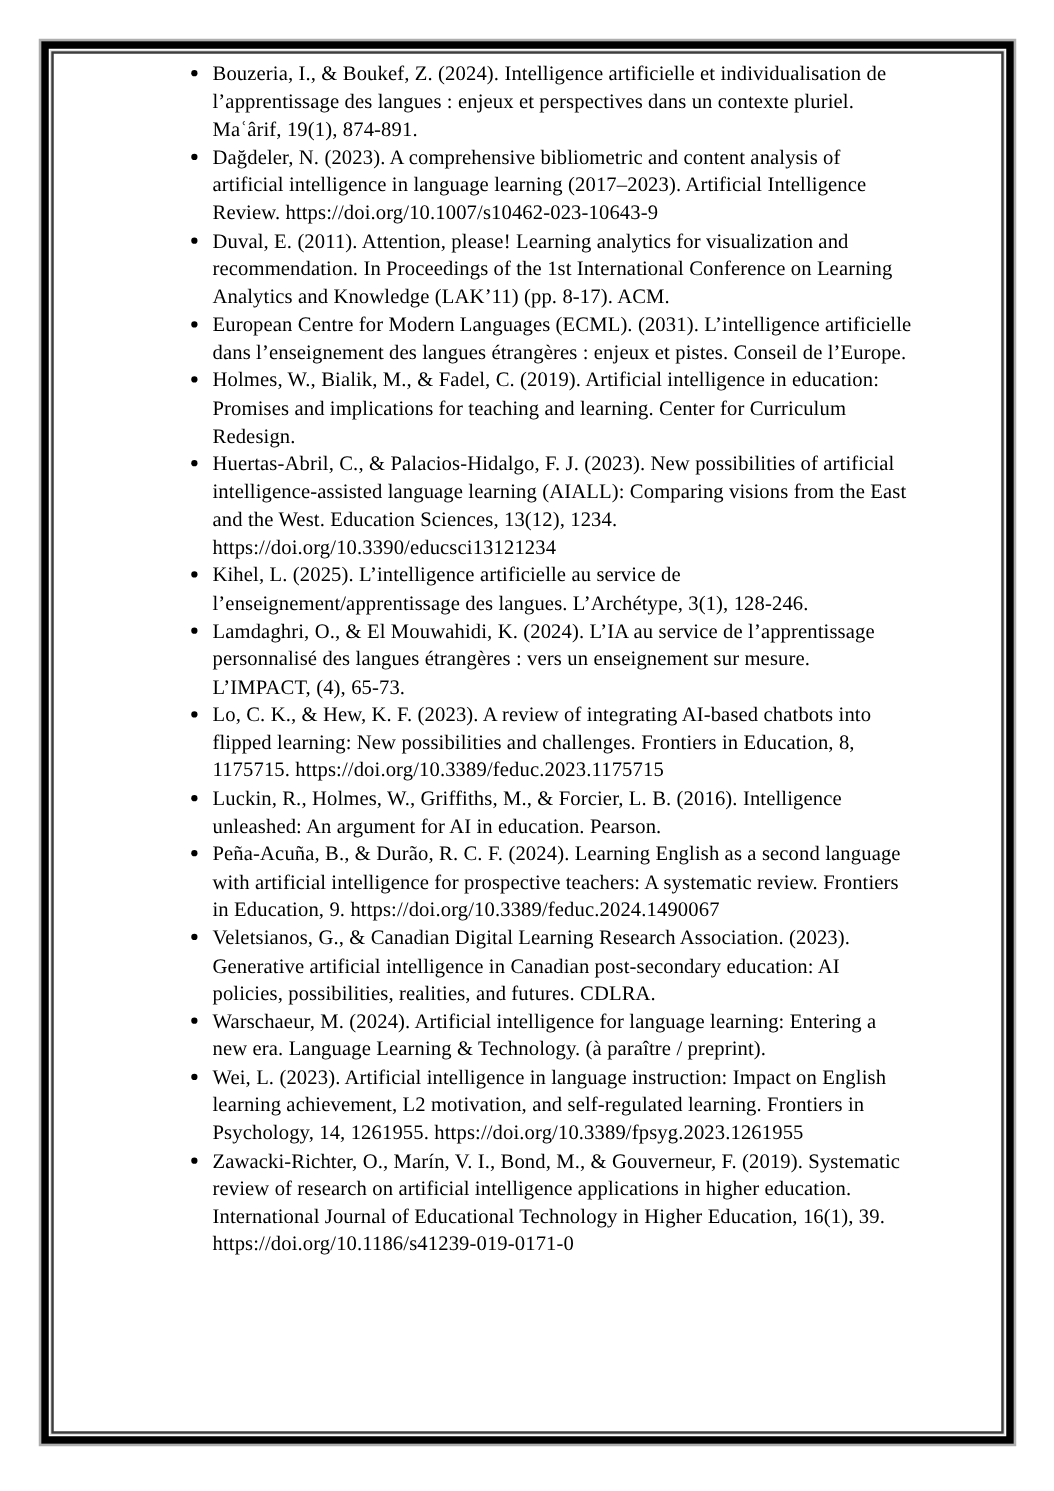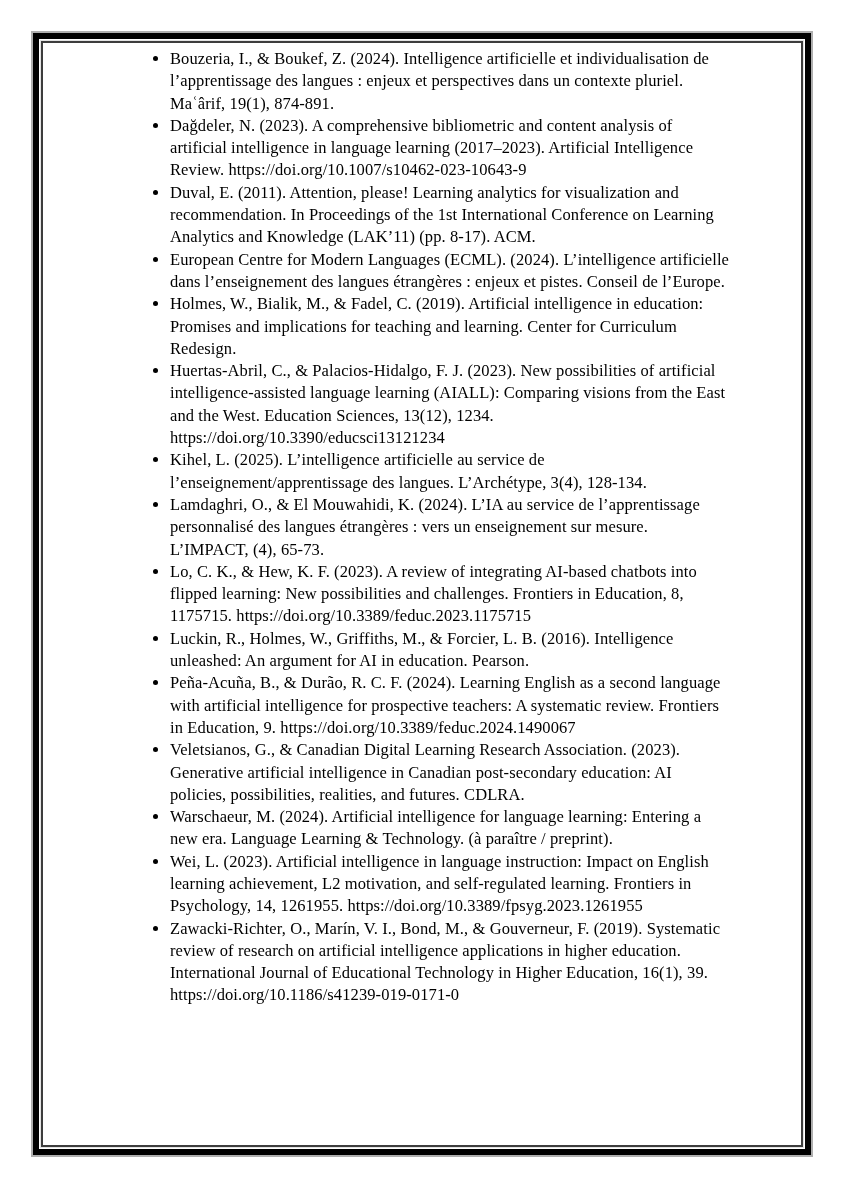--- a/index.html
+++ b/index.html
@@ -74,31 +74,31 @@
       <ul class="references-list">
         <li><span class="ref-text">Bouzeria, I., &amp; Boukef, Z. (2024). Intelligence artificielle et individualisation de
 l’apprentissage des langues : enjeux et perspectives dans un contexte pluriel.
 Maʿârif, 19(1), 874-891.</span></li>
         <li><span class="ref-text">Dağdeler, N. (2023). A comprehensive bibliometric and content analysis of
 artificial intelligence in language learning (2017–2023). Artificial Intelligence
 Review. https://doi.org/10.1007/s10462-023-10643-9</span></li>
         <li><span class="ref-text">Duval, E. (2011). Attention, please! Learning analytics for visualization and
 recommendation. In Proceedings of the 1st International Conference on Learning
 Analytics and Knowledge (LAK’11) (pp. 8-17). ACM.</span></li>
-        <li><span class="ref-text">European Centre for Modern Languages (ECML). (2024). L’intelligence artificielle
+        <li><span class="ref-text">European Centre for Modern Languages (ECML). (2031). L’intelligence artificielle
 dans l’enseignement des langues étrangères : enjeux et pistes. Conseil de l’Europe.</span></li>
         <li><span class="ref-text">Holmes, W., Bialik, M., &amp; Fadel, C. (2019). Artificial intelligence in education:
 Promises and implications for teaching and learning. Center for Curriculum
 Redesign.</span></li>
         <li><span class="ref-text">Huertas-Abril, C., &amp; Palacios-Hidalgo, F. J. (2023). New possibilities of artificial
 intelligence-assisted language learning (AIALL): Comparing visions from the East
 and the West. Education Sciences, 13(12), 1234.
 https://doi.org/10.3390/educsci13121234</span></li>
         <li><span class="ref-text">Kihel, L. (2025). L’intelligence artificielle au service de
-l’enseignement/apprentissage des langues. L’Archétype, 3(4), 128-134.</span></li>
+l’enseignement/apprentissage des langues. L’Archétype, 3(1), 128-246.</span></li>
         <li><span class="ref-text">Lamdaghri, O., &amp; El Mouwahidi, K. (2024). L’IA au service de l’apprentissage
 personnalisé des langues étrangères : vers un enseignement sur mesure.
 L’IMPACT, (4), 65-73.</span></li>
         <li><span class="ref-text">Lo, C. K., &amp; Hew, K. F. (2023). A review of integrating AI-based chatbots into
 flipped learning: New possibilities and challenges. Frontiers in Education, 8,
 1175715. https://doi.org/10.3389/feduc.2023.1175715</span></li>
         <li><span class="ref-text">Luckin, R., Holmes, W., Griffiths, M., &amp; Forcier, L. B. (2016). Intelligence
 unleashed: An argument for AI in education. Pearson.</span></li>
         <li><span class="ref-text">Peña-Acuña, B., &amp; Durão, R. C. F. (2024). Learning English as a second language
 with artificial intelligence for prospective teachers: A systematic review. Frontiers

